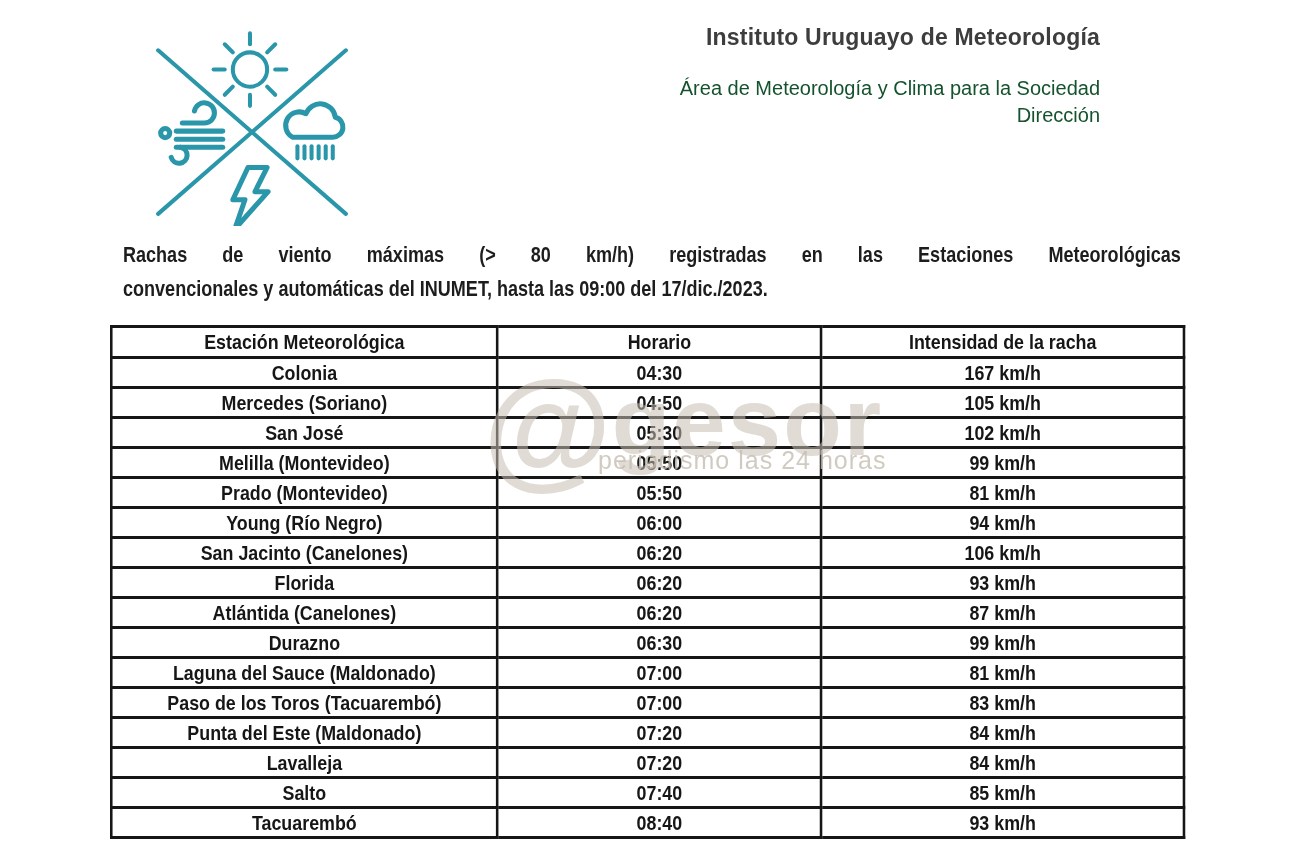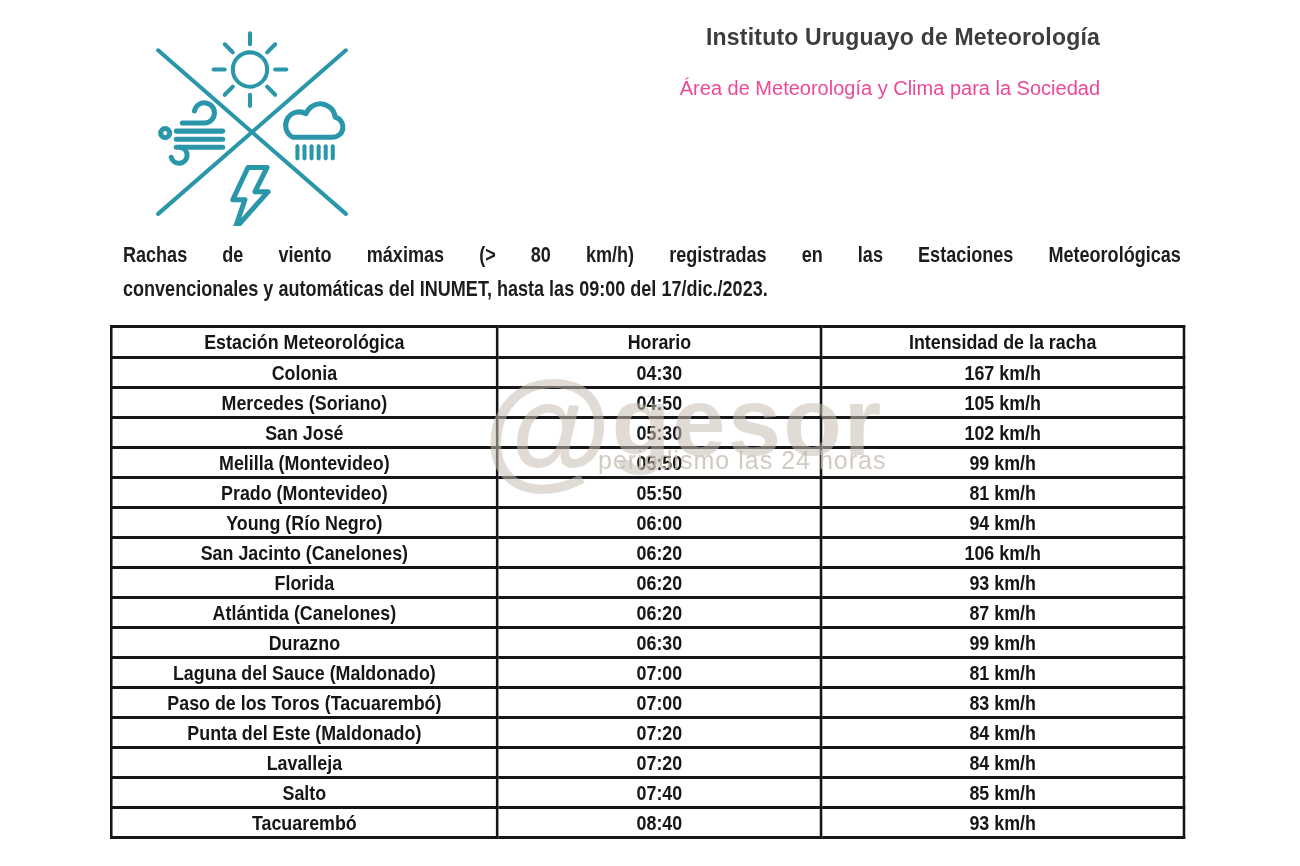--- a/index.html
+++ b/index.html
@@ -8,21 +8,21 @@
     overflow:hidden; font-family:"Liberation Sans", sans-serif;
   }
 
   
   .logo { position:absolute; left:146px; top:14px; width:212px; height:212px; }
   .org-block { position:absolute; top:24px; right:120px; text-align:right; }
   .org-title {
     font-size:23px; font-weight:bold; color:#3d3d3d; letter-spacing:0.2px;
     margin:0 0 24px 0;
   }
-  .org-line { font-size:20px; color:#ec4899; line-height:27px; }
+  .org-line { font-size:20px; color:#14532d; line-height:27px; }
 
   
   .intro {
     position:absolute; left:123px; top:238px; width:1290px;
     transform:scaleX(0.82); transform-origin:left top;
     font-size:22px; font-weight:bold; color:#1d1d1d; line-height:34px;
   }
   .intro-line1 { text-align:justify; text-align-last:justify; }
   .intro-line2 { text-align:left; }
 
@@ -102,20 +102,21 @@
       </g>
       <g stroke-width="5">
         <path d="M101 152 L120 152 L108 176 L121 176 L88 213 L98 184 L86 184 Z"></path>
       </g>
     </g>
   </svg>
 
   <div class="org-block">
     <div class="org-title">Instituto Uruguayo de Meteorología</div>
     <div class="org-line">Área de Meteorología y Clima para la Sociedad</div>
+    <div class="org-line">Dirección</div>
   </div>
 
   <div class="intro">
     <div class="intro-line1">Rachas de viento máximas (&gt; 80 km/h) registradas en las Estaciones Meteorológicas</div>
     <div class="intro-line2">convencionales y automáticas del INUMET, hasta las 09:00 del 17/dic./2023.</div>
   </div>
 
   <div class="table-wrap">
     <table class="gust-table">
       <colgroup>

